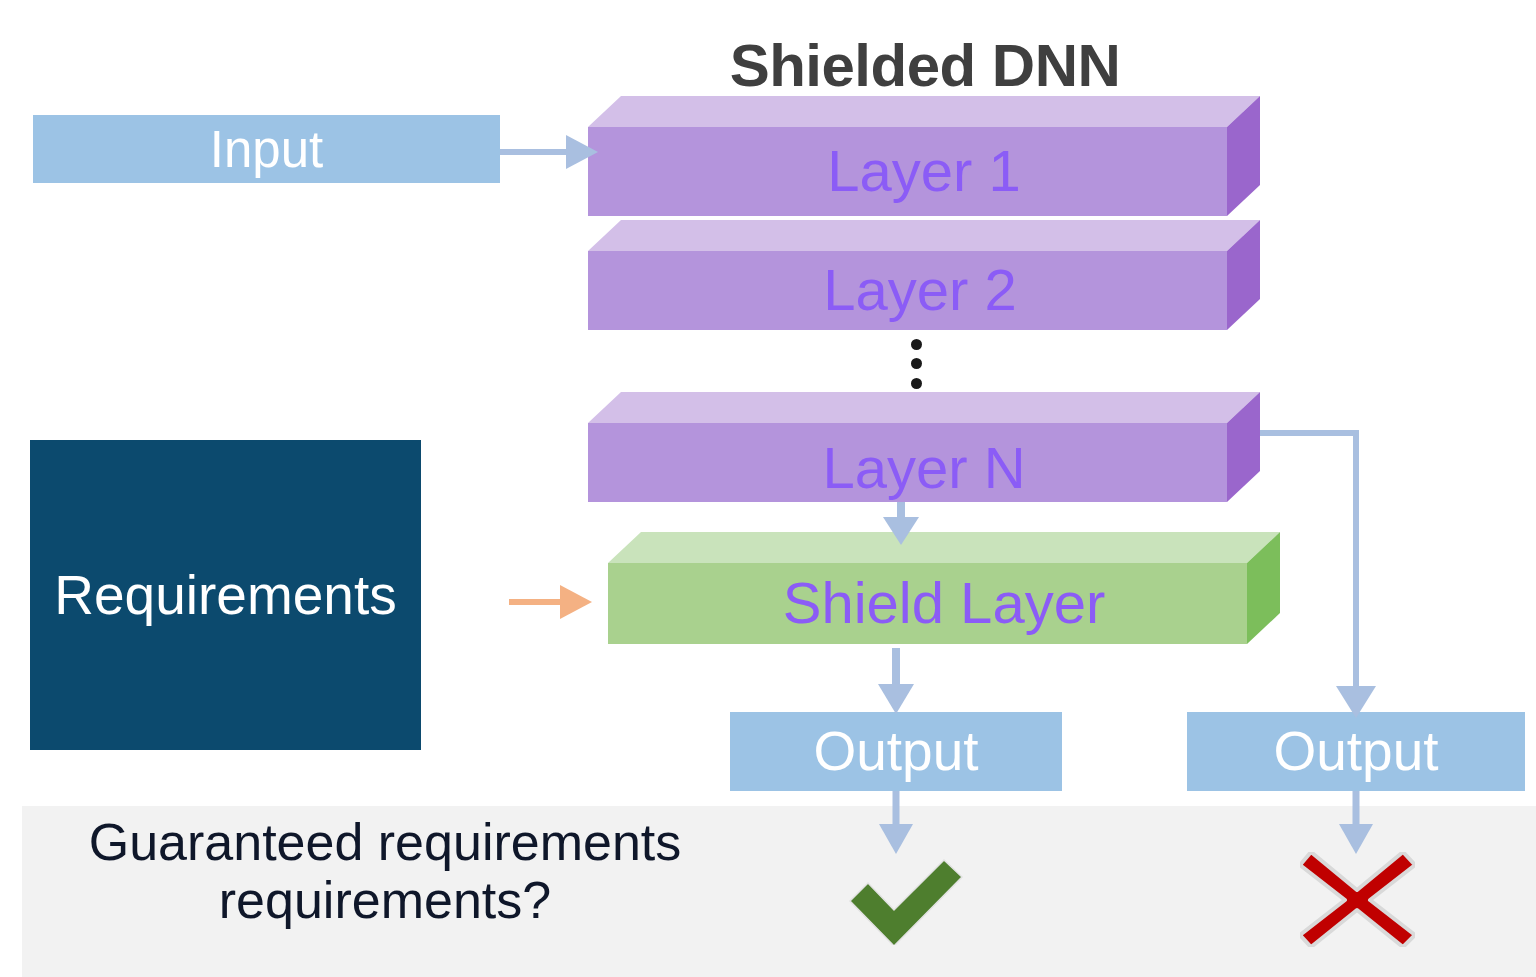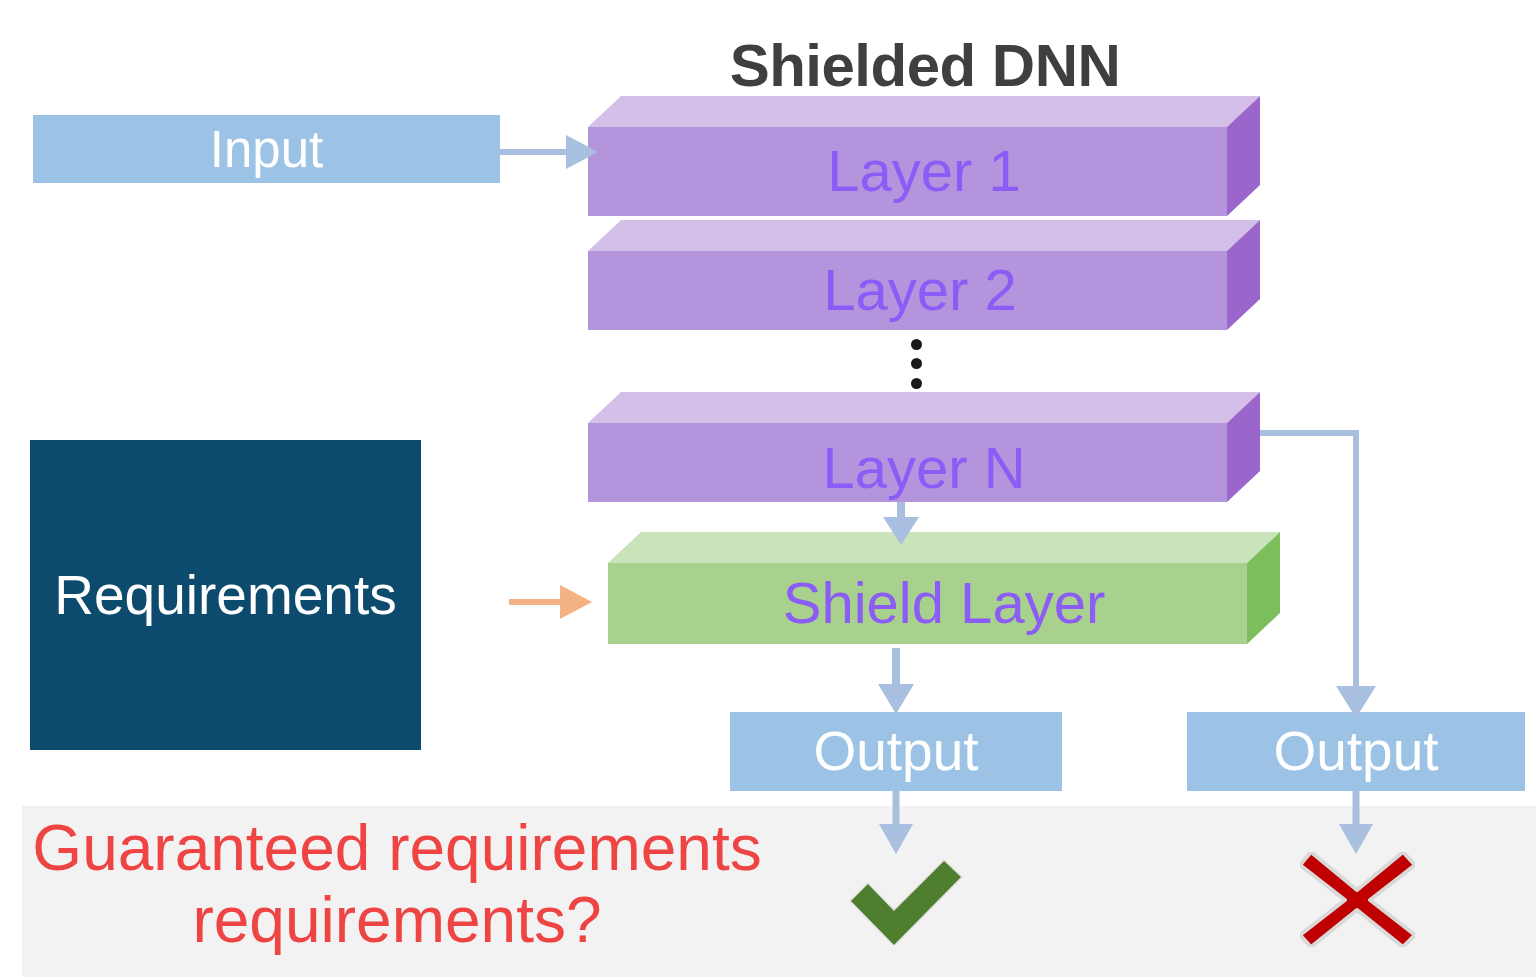--- a/index.html
+++ b/index.html
@@ -129,24 +129,23 @@
     width: 1514px;
     height: 171px;
     background: #F2F2F2;
   }
   .band-question {
     position: absolute;
     left: 0px;
     top: 813px;
     width: 770px;
     text-align: center;
-    color: #ef4444;
-    font-size: 64px;
+    color: #0f172a;
+    font-size: 52px;
     line-height: 1.12;
-    padding-left: 12px;
   }
 
   
   .connectors {
     position: absolute;
     left: 0;
     top: 0;
     width: 1536px;
     height: 977px;
     pointer-events: none;

